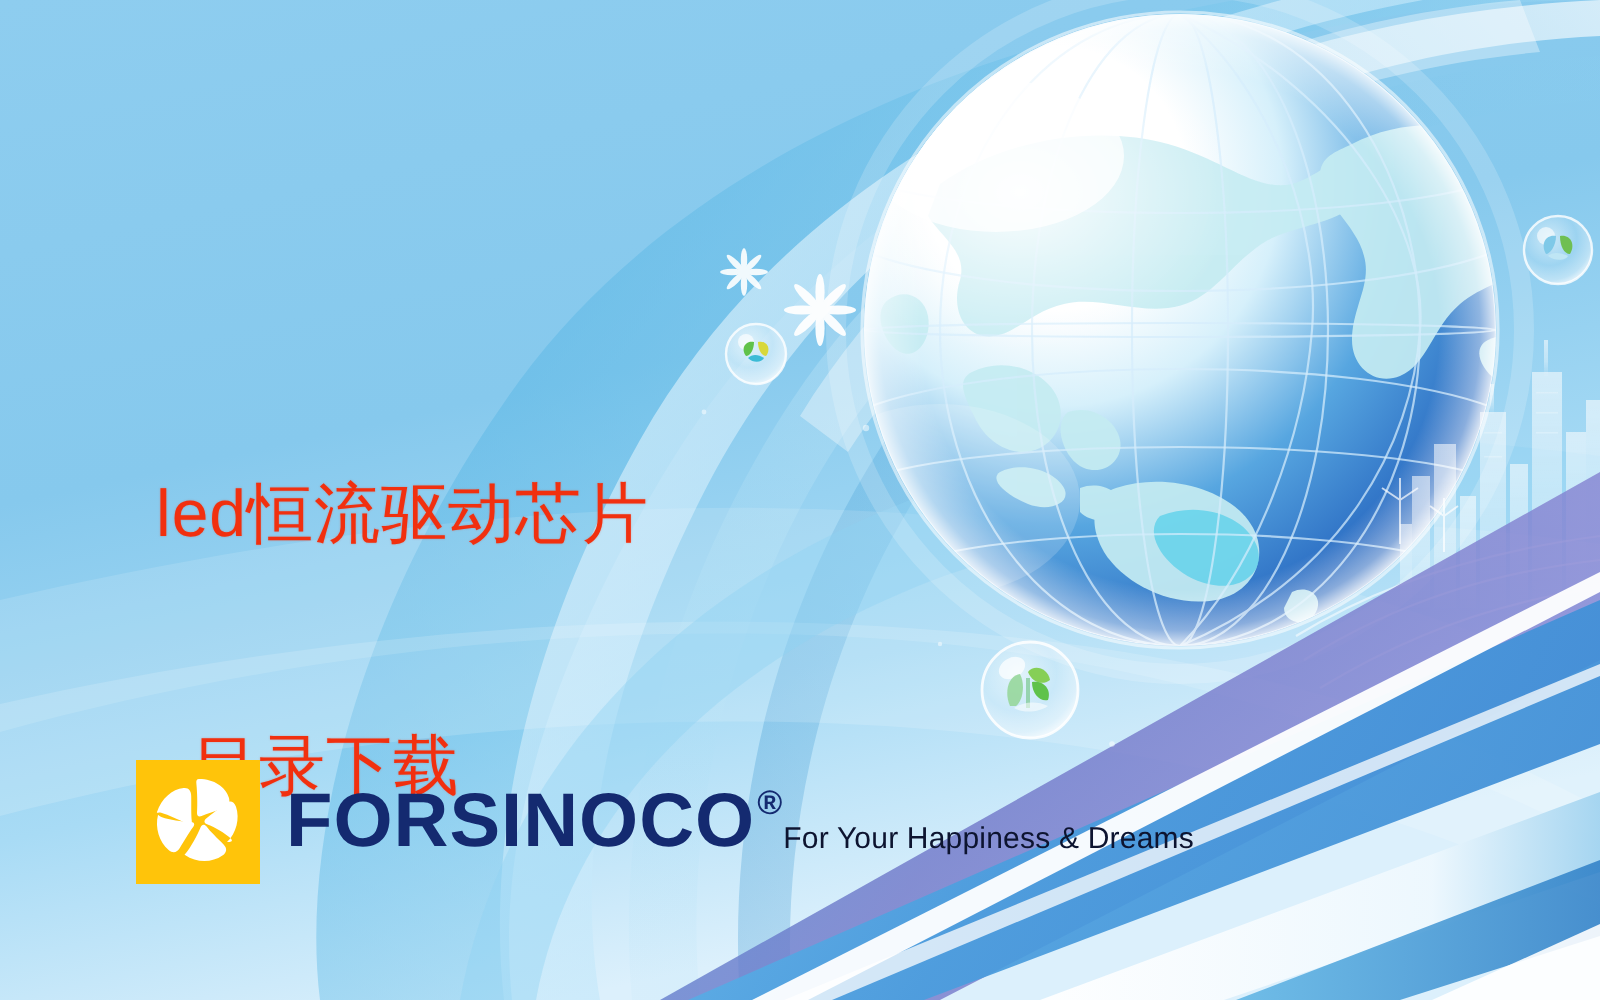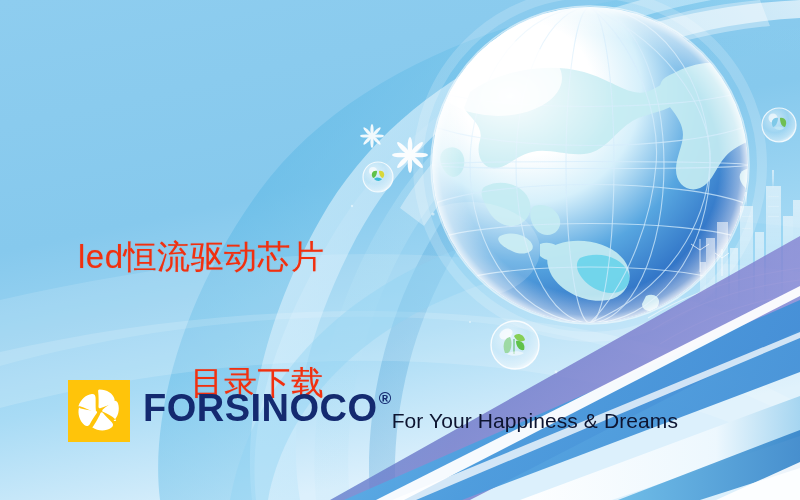--- a/index.html
+++ b/index.html
@@ -21,21 +21,20 @@
   
   #headline{
     position:absolute;left:78px;top:160px;
     z-index:40;
     line-height:1.18;
     color:#f1300f;
     font-size:33px;
     letter-spacing:.5px;
     white-space:pre;
     text-shadow:0 0 1px rgba(241,48,15,.35);
-    text-align:right;
   }
   #headline .l1{display:block;}
   #headline .l2{display:block;margin-left:18px;margin-top:9px;}
 
   
   #logo{
     position:absolute;left:68px;top:380px;
     z-index:40;
     display:flex;align-items:center;gap:13px;
   }
@@ -50,21 +49,21 @@
   #wordmark{
     font-size:38px;font-weight:bold;
     color:#142a70;
     letter-spacing:.5px;
     line-height:1;
     display:flex;align-items:flex-start;
     white-space:pre;
   }
   #wordmark .reg{font-size:17px;line-height:1;margin-top:1px;margin-left:1px;}
   #tagline{
-    font-size:21px;
+    font-size:15px;
     color:#0d1430;
     letter-spacing:.1px;
     margin-top:20px;
     line-height:1.1;
     white-space:pre;
   }
 </style>
 </head>
 <body>
 

